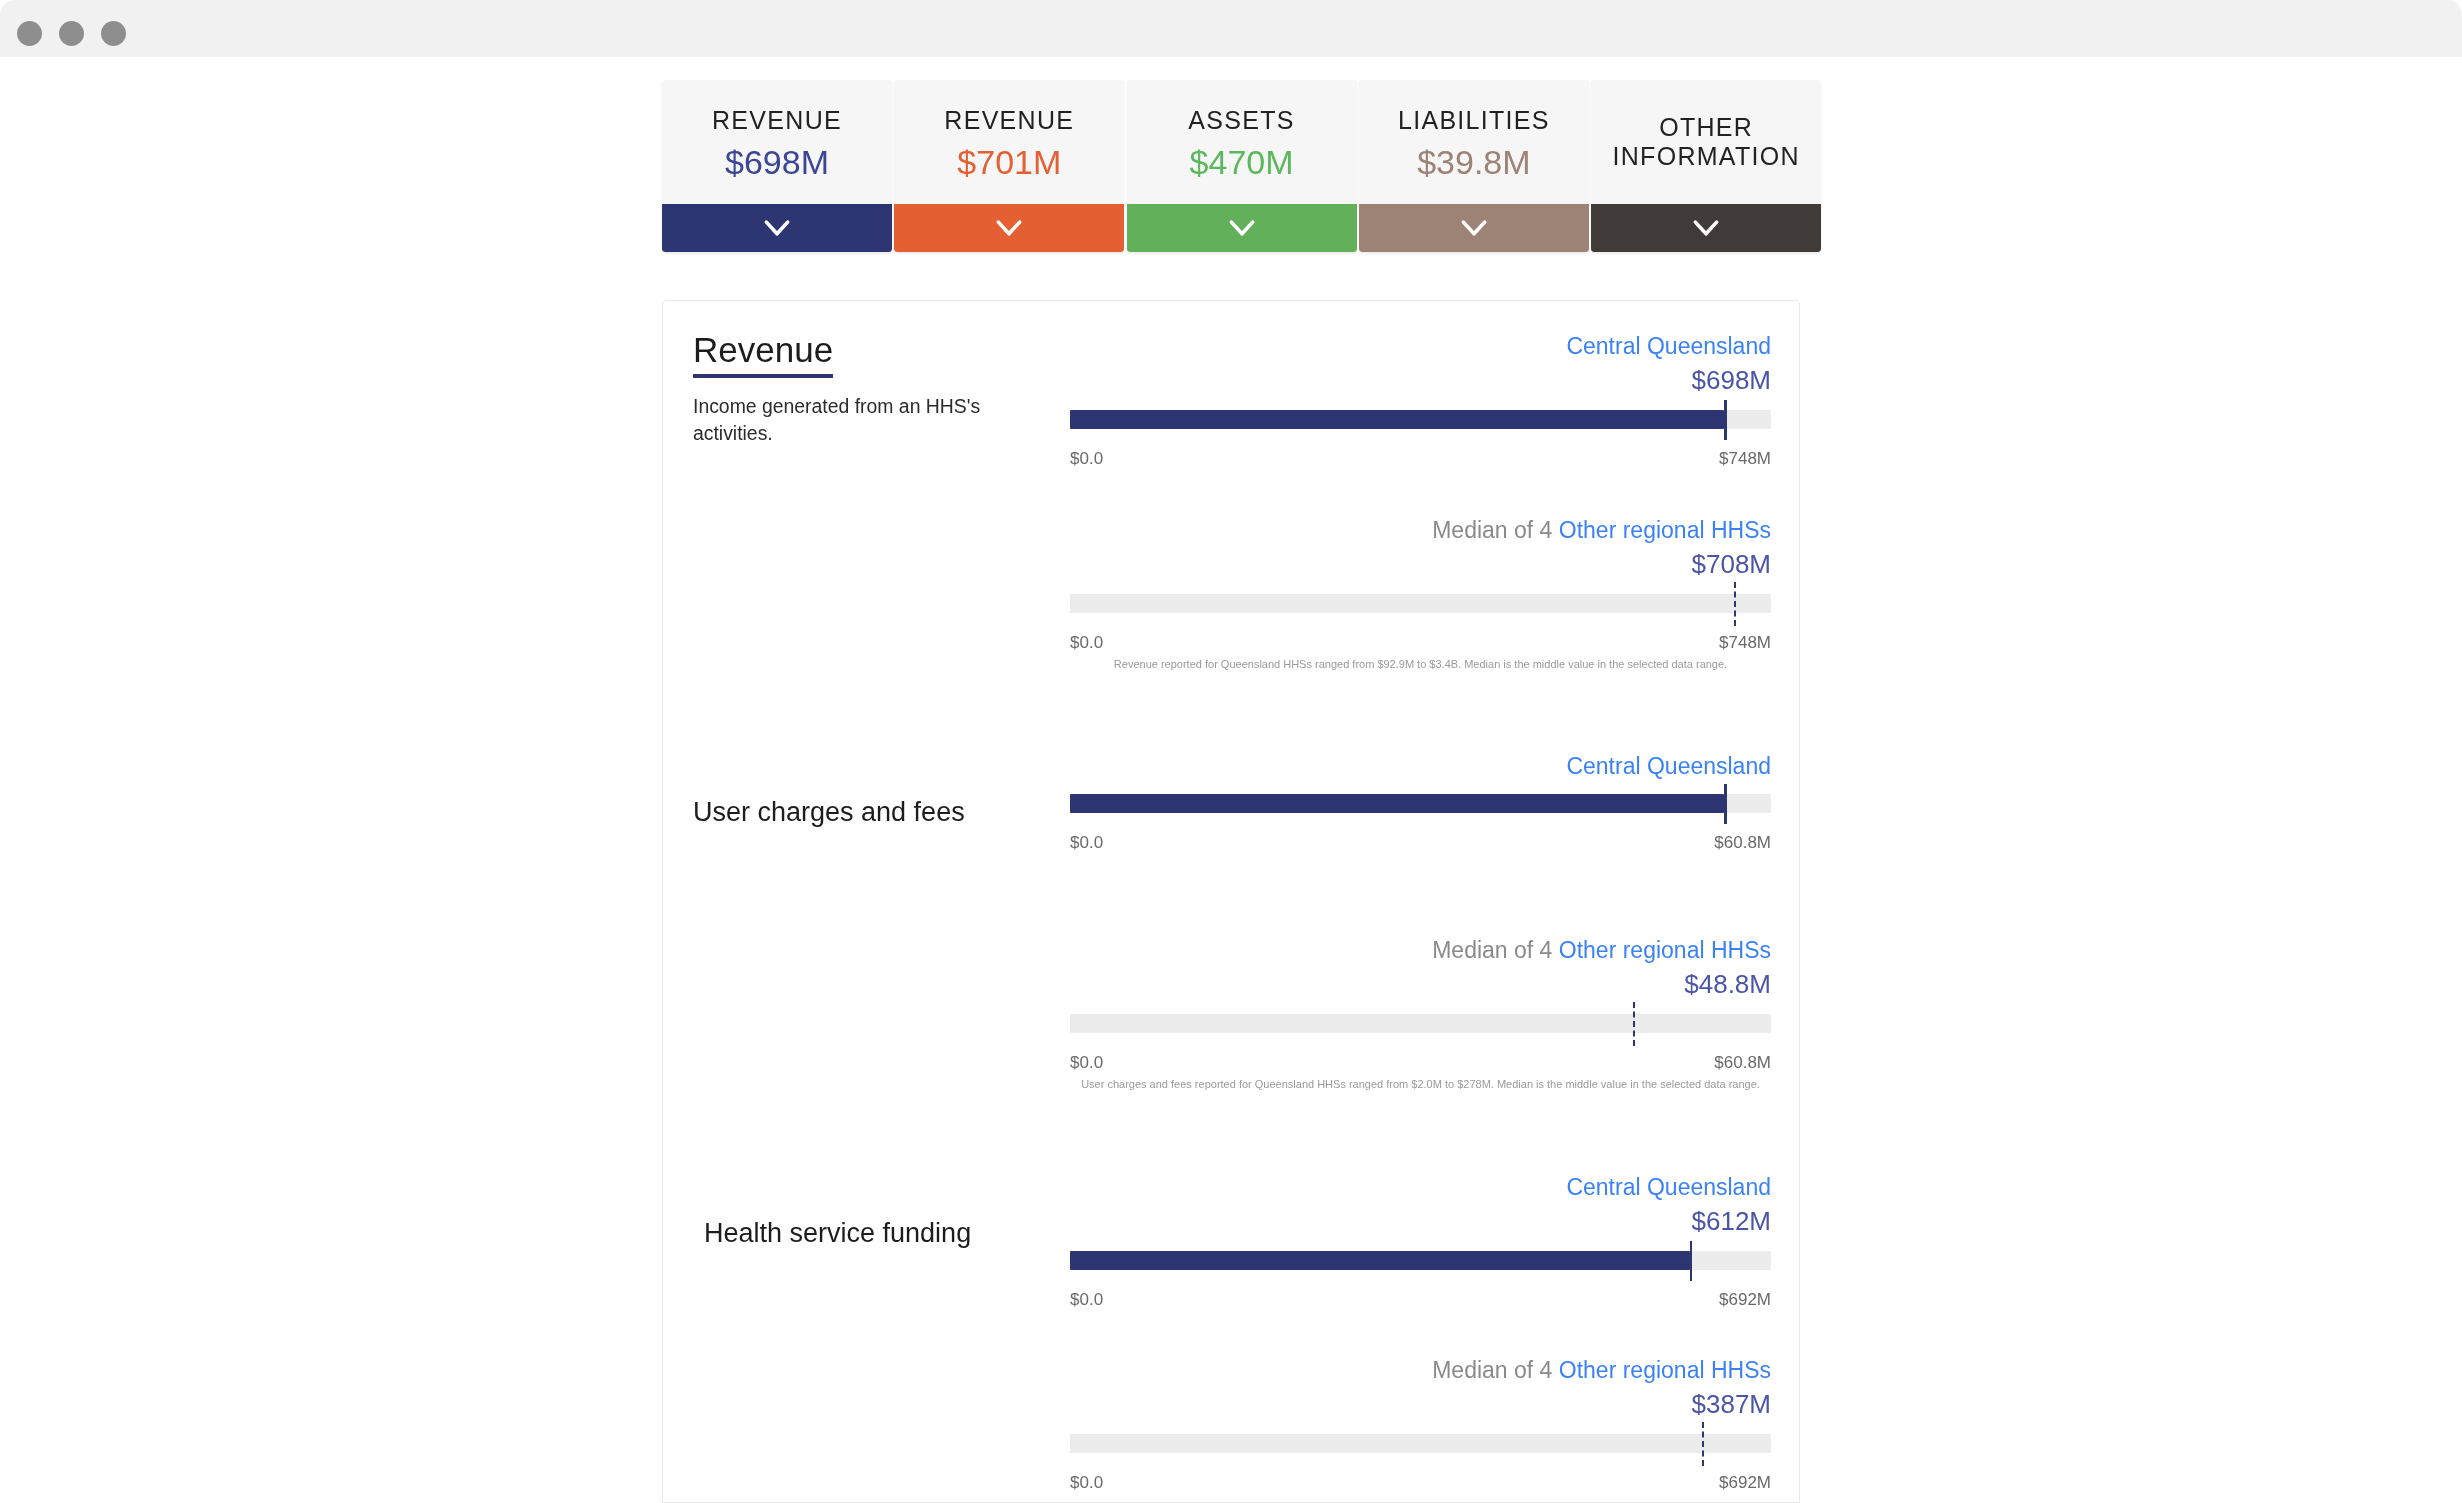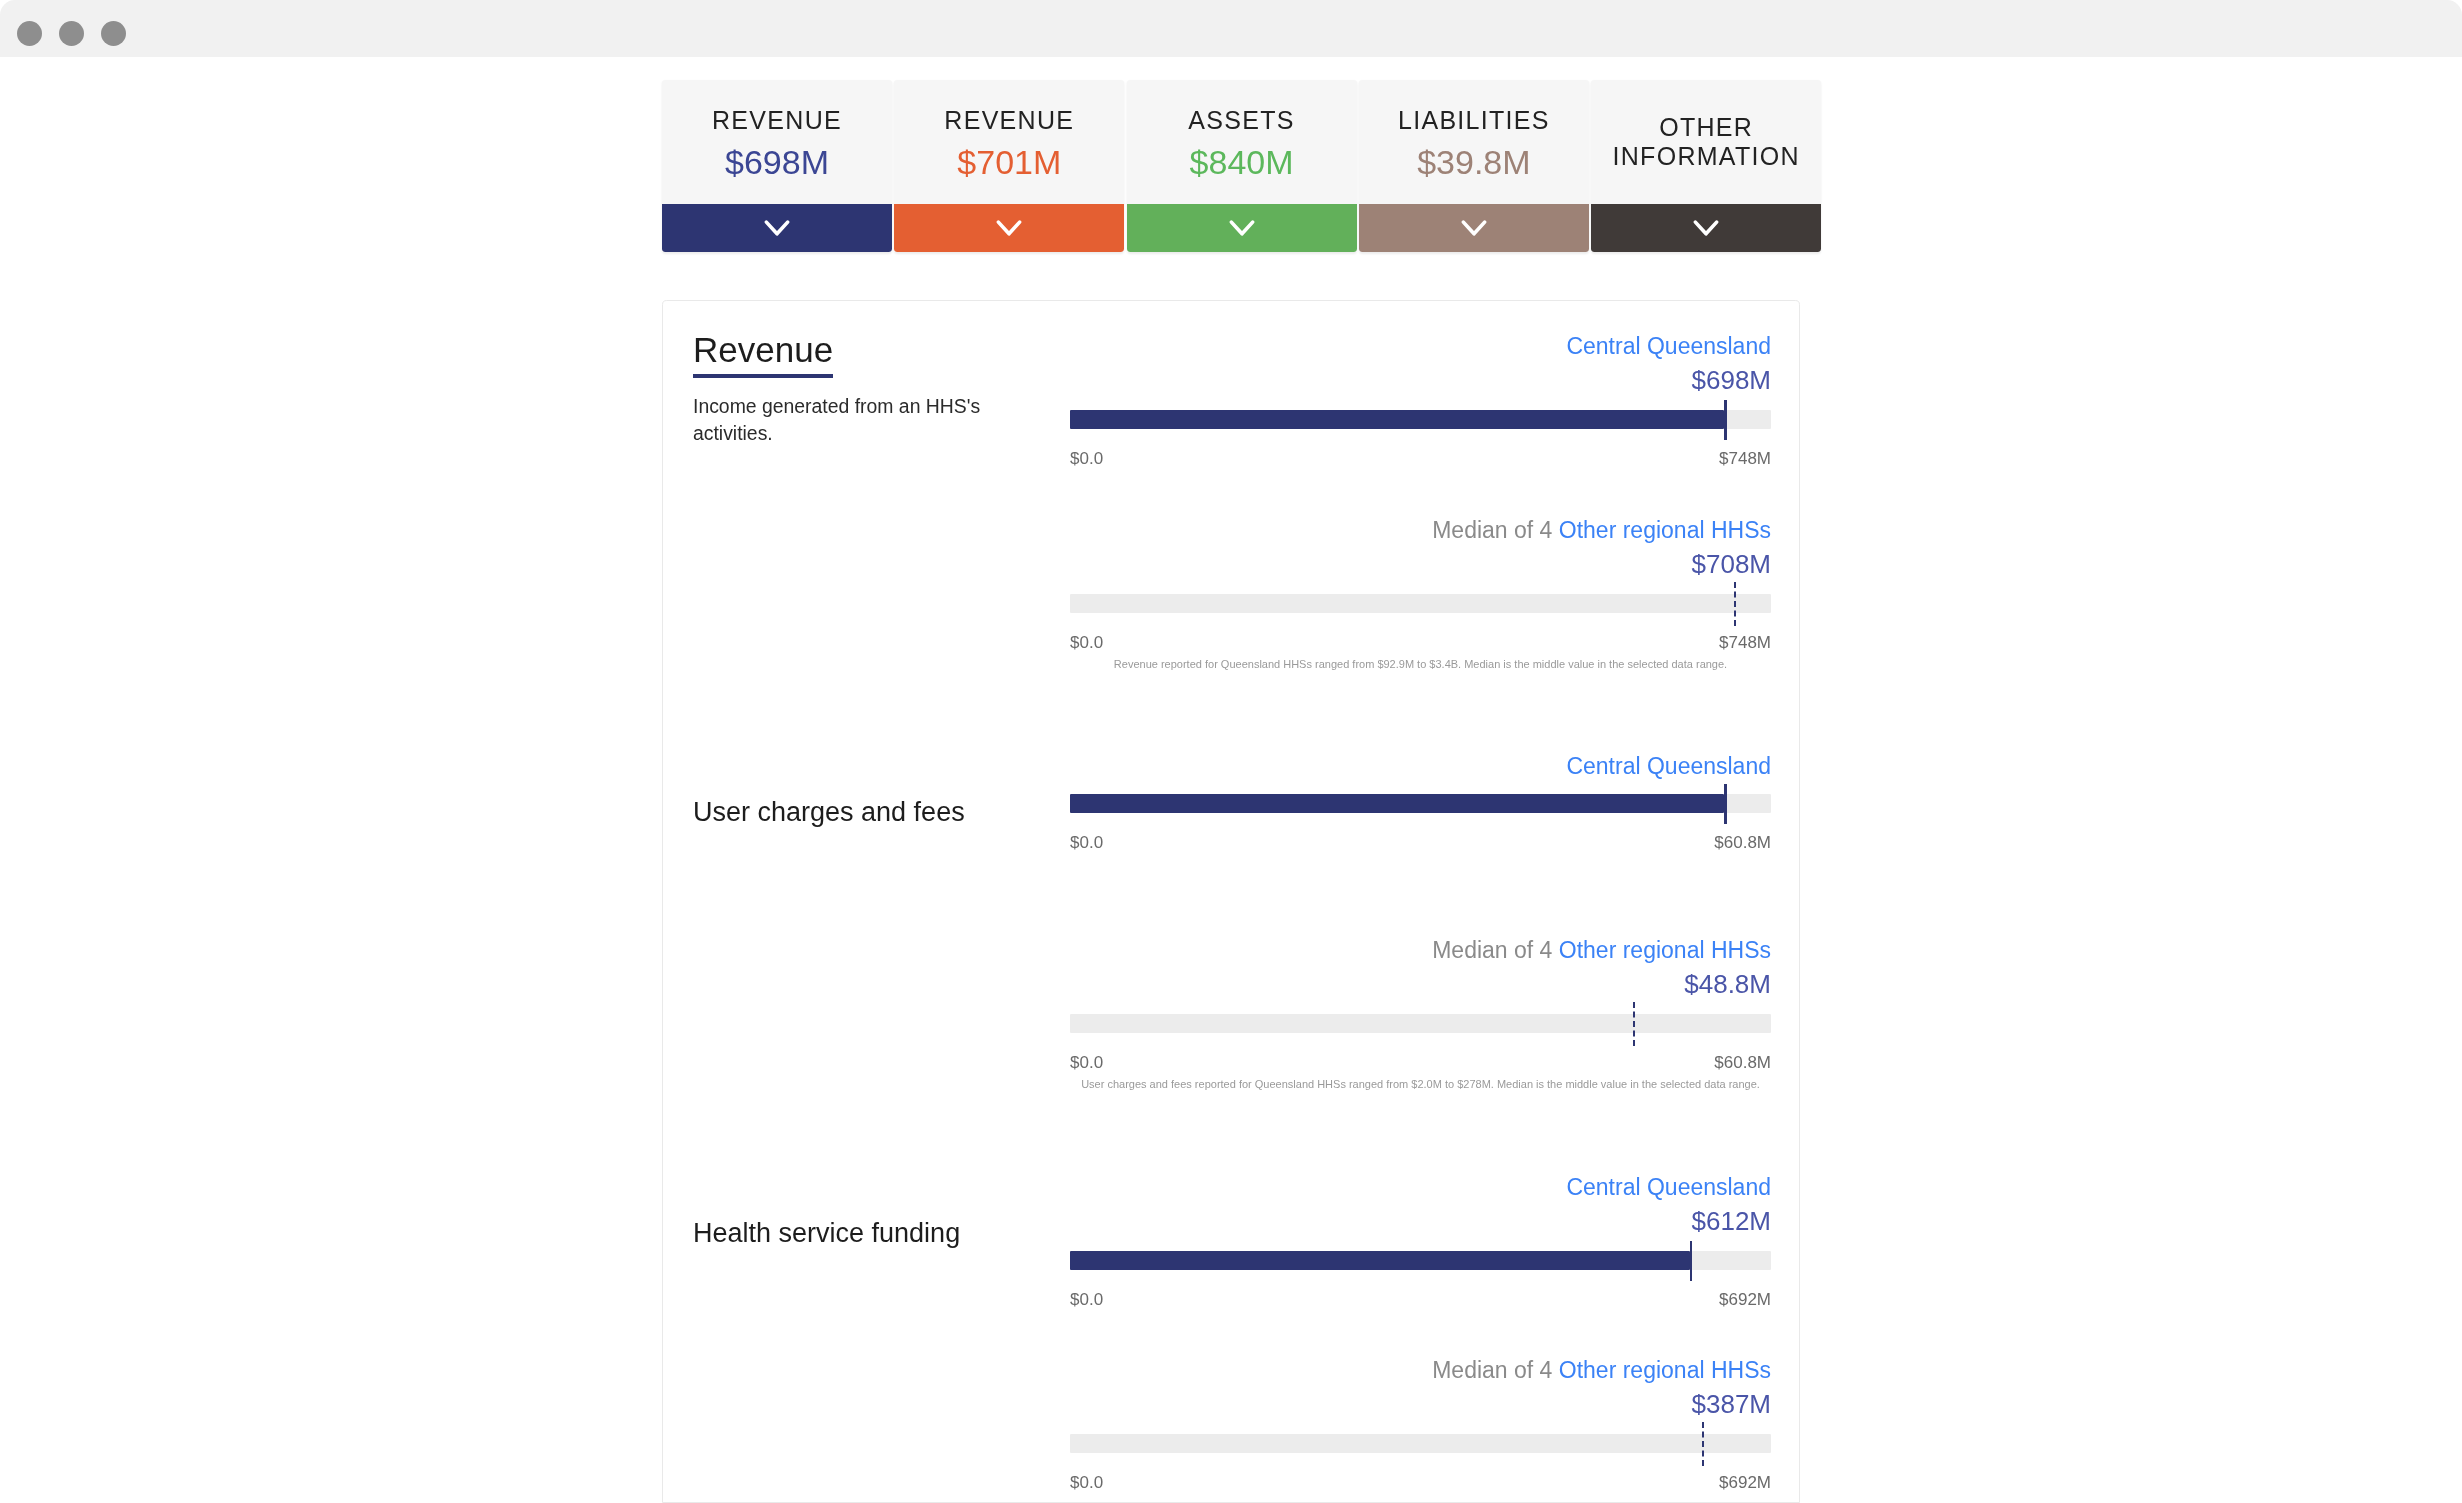--- a/index.html
+++ b/index.html
@@ -159,21 +159,21 @@
       <div class="tab-bar" style="background:#e45f32">
         <svg class="chev" width="26" height="17" viewBox="0 0 24 16">
           <path d="M2 2 L12 13 L22 2" fill="none" stroke="#ffffff" stroke-width="3.4" stroke-linecap="round" stroke-linejoin="round"></path>
         </svg>
       </div>
     </div>
 
     <div class="tab">
       <div class="tab-body">
         <div class="tab-title">ASSETS</div>
-        <div class="tab-value" style="color:#5cb85c">$840M</div>
+        <div class="tab-value" style="color:#5cb85c">$470M</div>
       </div>
       <div class="tab-bar" style="background:#62b05a">
         <svg class="chev" width="26" height="17" viewBox="0 0 24 16">
           <path d="M2 2 L12 13 L22 2" fill="none" stroke="#ffffff" stroke-width="3.4" stroke-linecap="round" stroke-linejoin="round"></path>
         </svg>
       </div>
     </div>
 
     <div class="tab">
       <div class="tab-body">
@@ -263,21 +263,21 @@
         <div class="axis">
           <span class="ax-min">$0.0</span>
           <span class="ax-max">$60.8M</span>
         </div>
         <div class="footnote">User charges and fees reported for Queensland HHSs ranged from $2.0M to $278M. Median is the middle value in the selected data range.</div>
       </div>
     </div>
 
     <div class="section">
 
-      <div class="sec-left" style="top:918px;">
+      <div class="sec-left" style="top:918px;margin-left:11px;">
         <div class="row-label">Health service funding</div>
       </div>
 
       <div class="barblock" style="top:872px;">
         <div class="bar-caption cap-dark">Central Queensland</div>
         <div class="bar-value">$612M</div>
         <div class="track">
           <div class="fill" style="width:88.4%"></div>
           <div class="tick" style="left:88.4%"></div>
         </div>

